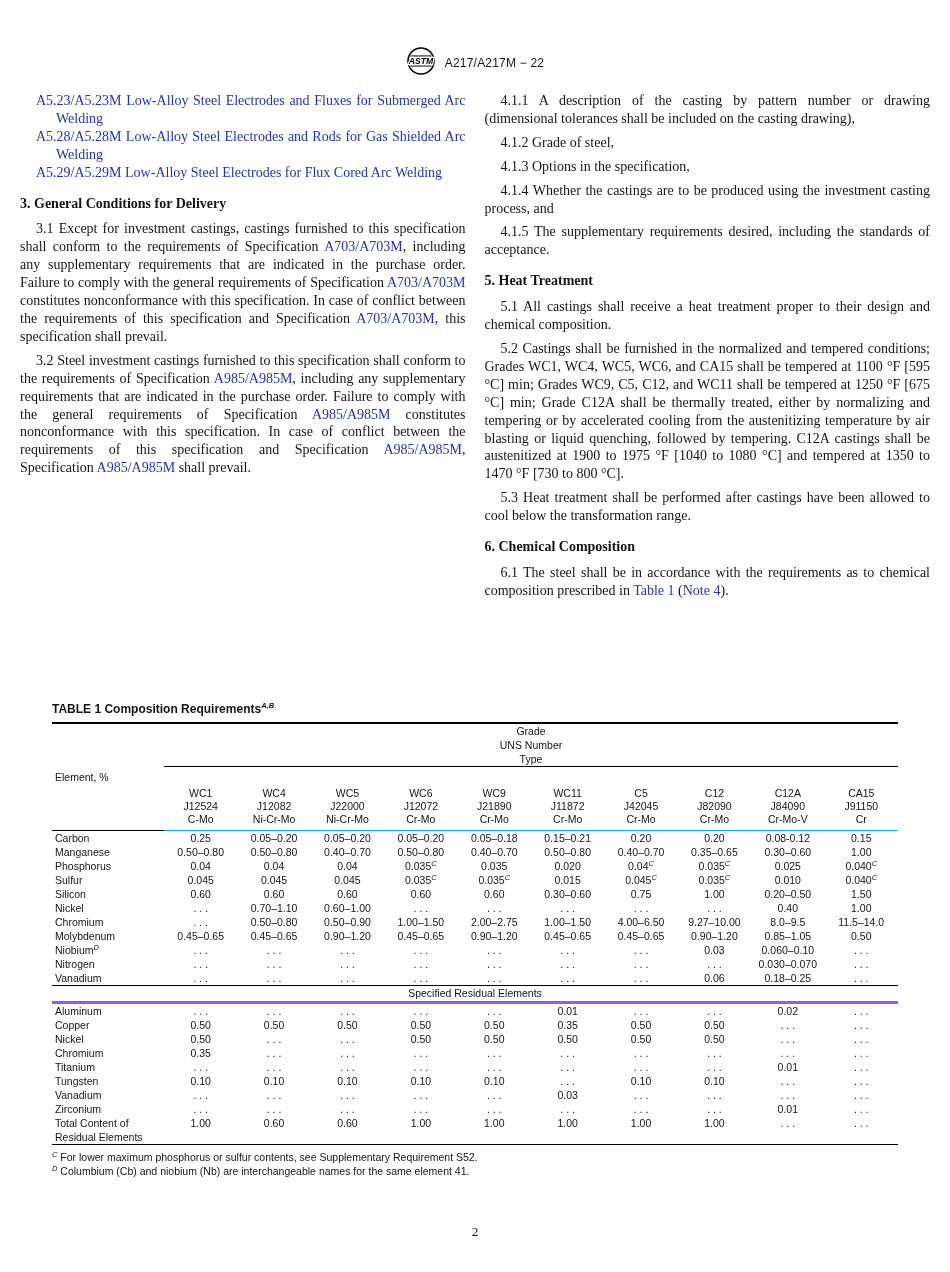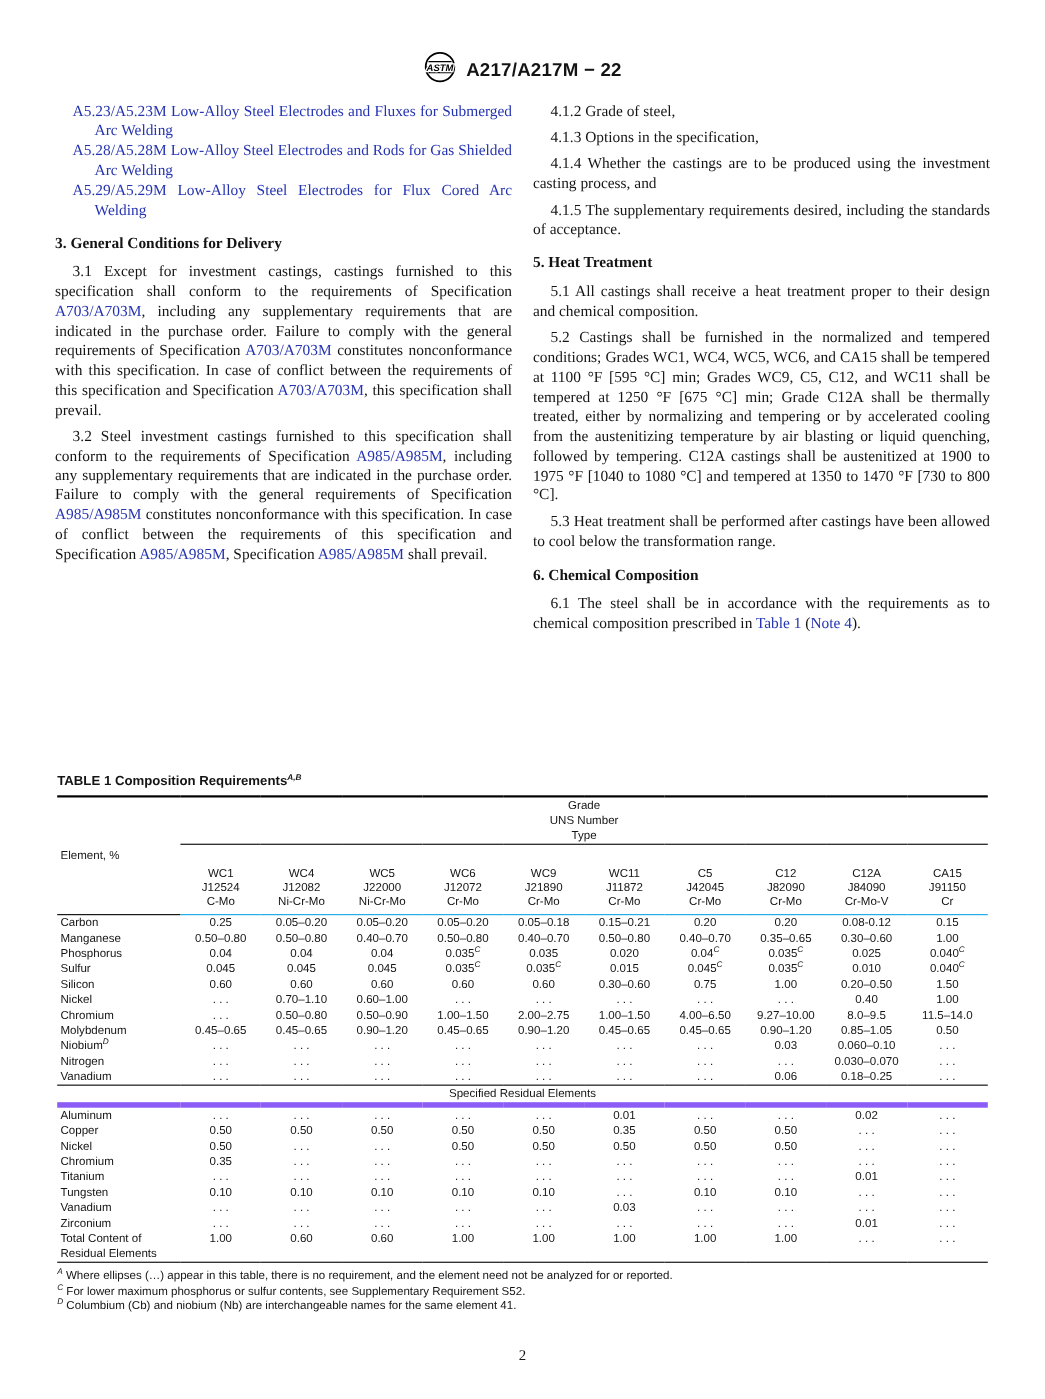--- a/index.html
+++ b/index.html
@@ -6,24 +6,24 @@
   :root { --link:#2433b0; --ink:#141414; }
   html,body { background:#ffffff; }
   body {
     width:950px; height:1272px; overflow:hidden;
     font-family:"Liberation Serif", serif; color:var(--ink);
   }
   .page { position:relative; width:950px; height:1272px; background:#fff; }
 
   
   .doc-header { display:flex; align-items:center; justify-content:center; gap:9px; padding-top:46px; }
-  .designation { font-family:"Liberation Sans", sans-serif; font-weight:bold; font-size:17px; letter-spacing:.2px; }
+  .designation { font-family:"Liberation Sans", sans-serif; font-weight:normal; font-size:12px; letter-spacing:.2px; }
 
   
-  .columns { display:flex; gap:19px; margin:12px 50px 0; height:608px; }
+  .columns { display:flex; gap:19px; margin:12px 20px 0; height:608px; }
   .col { flex:1; font-size:14px; line-height:1.28; text-align:justify; }
   .refs { color:var(--link); margin-bottom:2px; }
   .ref { padding-left:36px; text-indent:-20px; }
   .heading { font-weight:bold; margin:13px 0 8px; text-align:left; }
   p.para { text-indent:16px; margin-bottom:6px; }
   .link { color:var(--link); }
 
   
   .table-block { margin:2px 52px 0; }
   .table-title { text-align:left; font-family:"Liberation Sans", sans-serif; font-weight:bold; font-size:12px; margin-bottom:6px; }
@@ -32,21 +32,21 @@
     font-family:"Liberation Sans", sans-serif; font-size:10.5px;
     border-top:2px solid #000; border-bottom:1.5px solid #000;
   }
   col.c-el { width:112px; }
   .comp th { font-weight:normal; }
   .comp th, .comp td { padding:0 2px; text-align:center; line-height:14px; vertical-align:top; }
   th.element-hd { text-align:left; vertical-align:middle; padding-left:3px; border-bottom:1px solid #000; }
   .grade-head { border-bottom:1px solid #000; line-height:13px; padding:2px 0 1px; }
   tr.cols-row th { border-bottom:1px solid #0ea5e9; line-height:13px; padding:20px 1px 4px; }
   .comp td.el { text-align:left; padding-left:3px; }
-  td.residual-head { border-top:1px solid #000; border-bottom:5px solid #8b5cf6; line-height:15px; }
+  td.residual-head { border-top:1px solid #000; border-bottom:3px solid #8b5cf6; line-height:15px; }
   sup { font-size:7.5px; font-style:italic; line-height:0; }
 
   .footnotes { margin:6px 52px 0; font-family:"Liberation Sans", sans-serif; font-size:10.5px; line-height:13.5px; text-align:left; }
 
   .page-number { position:absolute; bottom:32px; left:0; right:0; text-align:center; font-size:13.5px; }
 </style>
 </head>
 <body>
 
 <div class="page">
@@ -73,20 +73,21 @@
         <div class="ref"><span>A5.29/A5.29M</span> <span>Low-Alloy Steel Electrodes for Flux Cored Arc Welding</span></div>
       </div>
 
       <div class="heading">3. General Conditions for Delivery</div>
       <p class="para"><span>3.1 Except for investment castings, castings furnished to this specification shall conform to the requirements of Specification </span><span class="link">A703/A703M</span><span>, including any supplementary requirements that are indicated in the purchase order. Failure to comply with the general requirements of Specification </span><span class="link">A703/A703M</span><span> constitutes nonconformance with this specification. In case of conflict between the requirements of this specification and Specification </span><span class="link">A703/A703M</span><span>, this specification shall prevail.</span></p>
       <p class="para"><span>3.2 Steel investment castings furnished to this specification shall conform to the requirements of Specification </span><span class="link">A985/A985M</span><span>, including any supplementary requirements that are indicated in the purchase order. Failure to comply with the general requirements of Specification </span><span class="link">A985/A985M</span><span> constitutes nonconformance with this specification. In case of conflict between the requirements of this specification and Specification </span><span class="link">A985/A985M</span><span>, Specification </span><span class="link">A985/A985M</span><span> shall prevail.</span></p>
 
     </div>
 
     <div class="col">
+      <p class="para">4.1.1 A description of the casting by pattern number or drawing (dimensional tolerances shall be included on the casting drawing),</p>
       <p class="para">4.1.2 Grade of steel,</p>
       <p class="para">4.1.3 Options in the specification,</p>
       <p class="para">4.1.4 Whether the castings are to be produced using the investment casting process, and</p>
       <p class="para">4.1.5 The supplementary requirements desired, including the standards of acceptance.</p>
 
       <div class="heading">5. Heat Treatment</div>
       <p class="para">5.1 All castings shall receive a heat treatment proper to their design and chemical composition.</p>
       <p class="para">5.2 Castings shall be furnished in the normalized and tempered conditions; Grades WC1, WC4, WC5, WC6, and CA15 shall be tempered at 1100 °F [595 °C] min; Grades WC9, C5, C12, and WC11 shall be tempered at 1250 °F [675 °C] min; Grade C12A shall be thermally treated, either by normalizing and tempering or by accelerated cooling from the austenitizing temperature by air blasting or liquid quenching, followed by tempering. C12A castings shall be austenitized at 1900 to 1975 °F [1040 to 1080 °C] and tempered at 1350 to 1470 °F [730 to 800 °C].</p>
       <p class="para">5.3 Heat treatment shall be performed after castings have been allowed to cool below the transformation range.</p>
 
@@ -431,19 +432,18 @@
             <td>1.00</td>
             <td>1.00</td>
             <td>. . .</td>
             <td>. . .</td>
           </tr>
         </tbody>
     </table>
   </div>
 
   <div class="footnotes" id="footnotes">
-      <div><sup>A</sup> Where ellipses (…) appear in this table, there is no requirement, and the element need not be analyzed for or reported.</div>
       <div><sup>C</sup> For lower maximum phosphorus or sulfur contents, see Supplementary Requirement S52.</div>
       <div><sup>D</sup> Columbium (Cb) and niobium (Nb) are interchangeable names for the same element 41.</div>
     </div>
 
   <div class="page-number">2</div>
 </div>
 
 </body></html>

